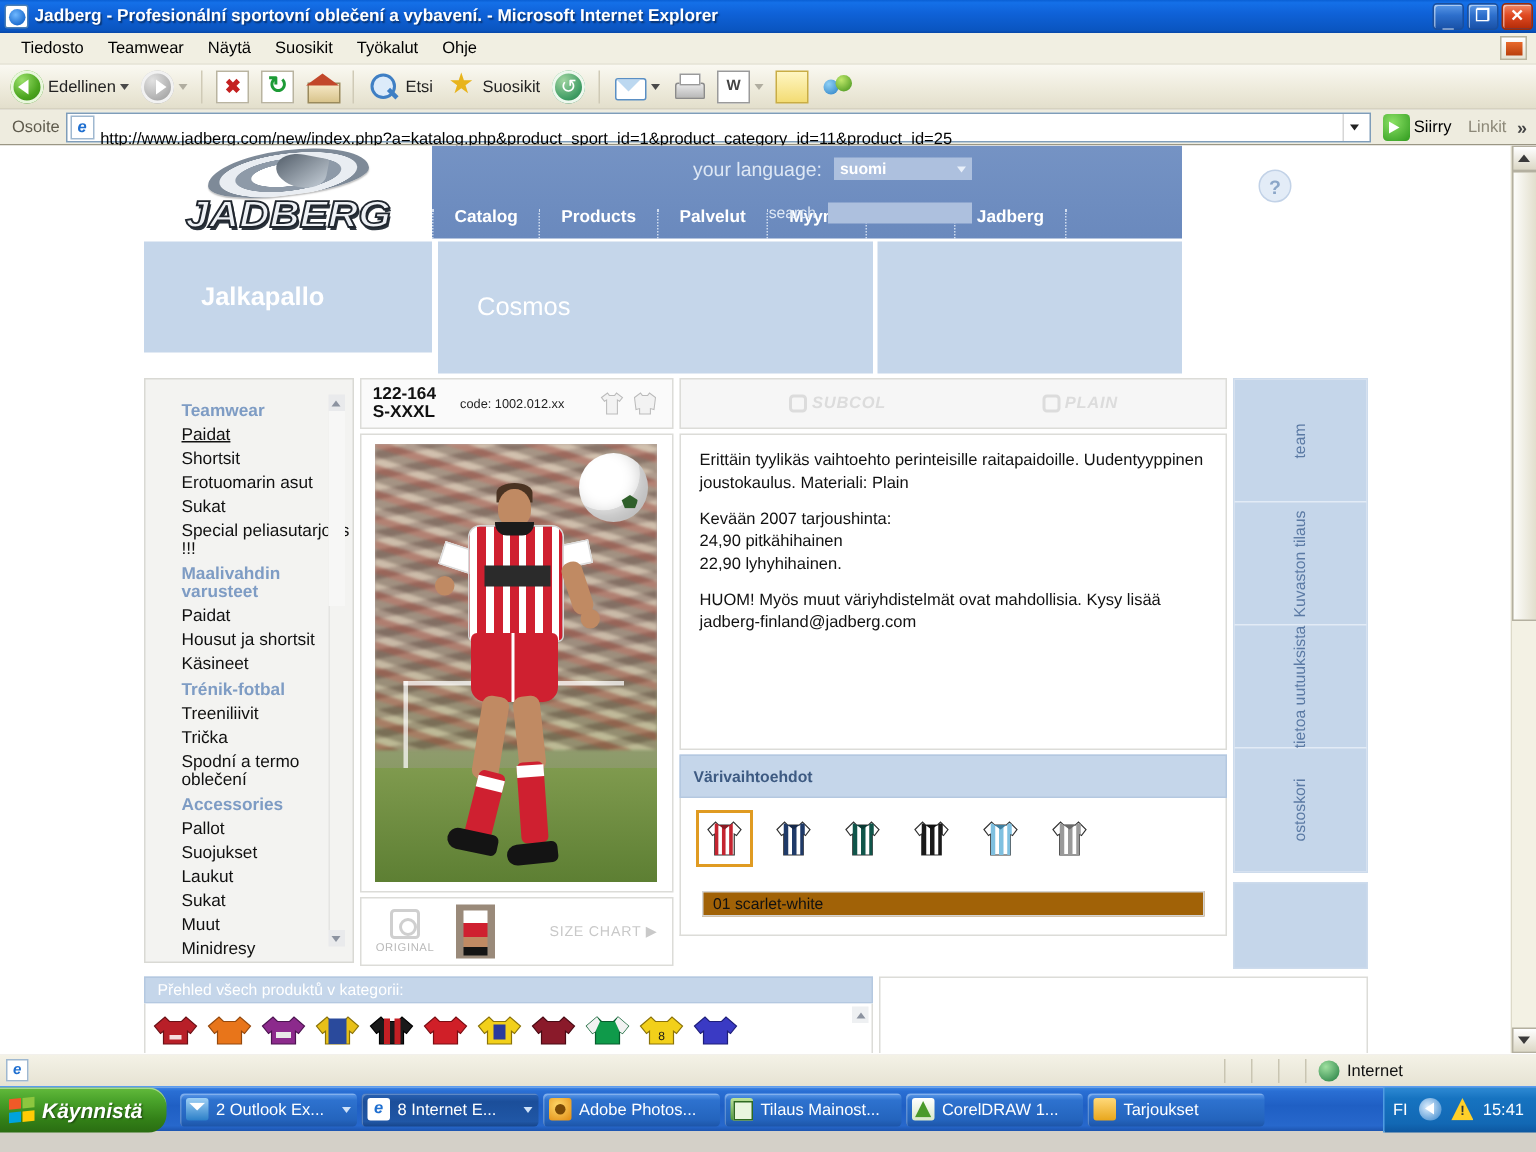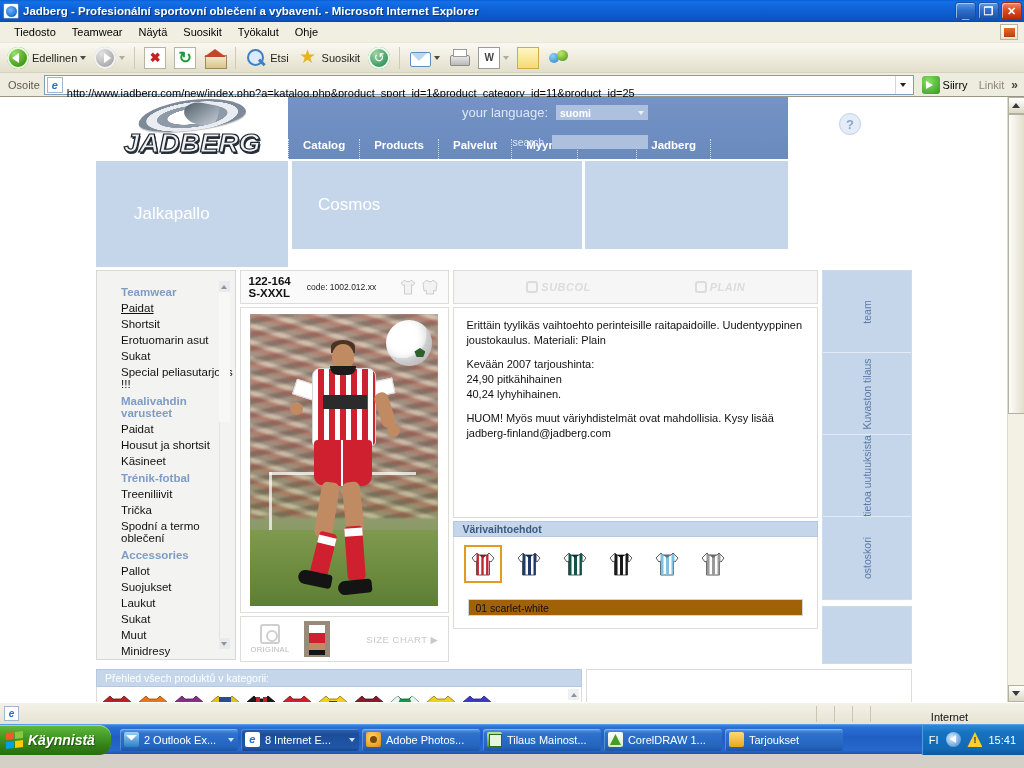--- a/index.html
+++ b/index.html
@@ -216,21 +216,21 @@
   .search-inp { width:96px; height:14px; background:#adc0de; border:0; }
   .help-cell { width:124px; background:#fff; display:flex; align-items:flex-start; justify-content:center; padding-top:16px;}
   .help-circle {
     width:22px;height:22px;border-radius:50%;
     background:#e3ecf7; border:1px solid #c2d2e7;
     color:#8ba6c8; font-size:13px; font-weight:bold; text-align:center; line-height:21px;
   }
 
   
   .band-row { display:flex; margin-top:2px; }
-  .band-left { width:192px; height:106px; background:#c5d6ea; display:flex; align-items:center; padding-left:38px; }
+  .band-left { width:192px; height:74px; background:#c5d6ea; display:flex; align-items:center; padding-left:38px;font-weight:bold; }
   .band-left .t { color:#fff; font-size:17px; }
   .band-gap { width:4px; }
   .band-mid { width:290px; height:88px; background:#c5d6ea; display:flex; align-items:center; padding-left:26px; }
   .band-mid .t { color:#fff; font-size:17px; }
   .band-right { flex:1 1 auto; height:88px; background:#c5d6ea; margin-left:3px;}
   .band-pad { width:124px; }
 
   
   .body-row { display:flex; margin-top:3px; }
   .col-left {
@@ -332,21 +332,21 @@
     justify-content:space-around; padding:0 20px;
   }
   .brandlogo { color:#dcdcdc; font-size:11px; font-weight:bold; font-style:italic; letter-spacing:.5px; display:flex; align-items:center; gap:3px;}
   .brandlogo .mk { width:12px;height:12px;border:2px solid #dcdcdc; border-radius:3px;}
   .desc-box {
     margin-top:3px; height:211px; border:1px solid #dcdcd8; background:#fff;
     padding:10px 12px; font-size:11px; color:#111; line-height:1.33;
   }
   .desc-box p { margin:0 0 10px; }
   .variants-hdr {
-    margin-top:3px; height:16px; background:#c5d6ea; border:1px solid #b4c8e0;
+    margin-top:3px; height:29px; background:#c5d6ea; border:1px solid #b4c8e0;
     display:flex; align-items:center; padding-left:8px;
     color:#3d5a82; font-weight:bold; font-size:10.5px;
   }
   .variants-box { height:92px; border:1px solid #dcdcd8; border-top:0; background:#fff; padding:8px 10px; }
   .swatches { display:flex; gap:8px; }
   .sw { width:38px;height:38px;display:flex;align-items:center;justify-content:center; border:2px solid transparent;}
   .sw.active { border-color:#e09b22; }
   .colorname {
     margin:16px 4px 0; height:17px; border:1px solid #d4d4d4; background:#a16207;
     display:flex;align-items:center;padding-left:6px;font-size:10.5px;color:#111;
@@ -382,21 +382,21 @@
   
   #statusbar {
     height: 22px; background: linear-gradient(180deg,#f4f2e7,#e6e3d3);
     border-top: 1px solid #fff;
     display:flex; align-items:center; padding:0 4px; gap:0;
   }
   #statusbar .pane { border-left:1px solid #c9c5b2; height:16px; }
   #statusbar .p1 { flex:1 1 auto; display:flex; align-items:center; gap:4px; border-left:0;}
   #statusbar .ie-s { width:15px;height:15px;background:#fff;border:1px solid #9fb8d0;position:relative;}
   #statusbar .ie-s::after{content:"e";position:absolute;inset:0;text-align:center;line-height:13px;color:#1f6fd0;font-weight:bold;font-size:10px;font-style:italic;}
-  #statusbar .zone { width:150px; display:flex;align-items:center;gap:5px; padding-left:8px;flex-direction:column;}
+  #statusbar .zone { width:150px; display:flex;align-items:center;gap:5px; padding-left:8px;}
   #statusbar .globe { width:14px;height:14px;border-radius:50%;background:radial-gradient(circle at 35% 30%,#9fe0a0,#1f7a3e); position:relative;}
   #statusbar .ztxt { font-size:11px; color:#111; }
   #statusbar .pane.small { width:18px; }
 
   
   #taskbar {
     height: 30px;
     background: linear-gradient(180deg,#3b85e8 0%,#2a6fd4 8%,#1f5fc4 42%,#2768cc 88%,#1d55b0 100%);
     display:flex; align-items:center; gap:3px;
     border-top: 1px solid #5a9bf0;
@@ -710,21 +710,21 @@
                 <span class="mk"></span>
                 <span>PLAIN</span>
               </span>
           </div>
 
           <div class="desc-box">
             <p>Erittäin tyylikäs vaihtoehto perinteisille raitapaidoille. Uudentyyppinen joustokaulus. Materiali: Plain</p>
             <p>
               <span>Kevään 2007 tarjoushinta:</span><br>
               <span>24,90 pitkähihainen</span><br>
-              <span>40,24 lyhyhihainen.</span>
+              <span>22,90 lyhyhihainen.</span>
             </p>
             <p>HUOM! Myös muut väriyhdistelmät ovat mahdollisia. Kysy lisää jadberg-finland@jadberg.com</p>
           </div>
 
           <div class="variants-hdr">Värivaihtoehdot</div>
           <div class="variants-box">
             <div class="swatches">
               <div class="sw active">
                 <svg width="32" height="30" viewBox="0 0 32 30">
                     <defs>

